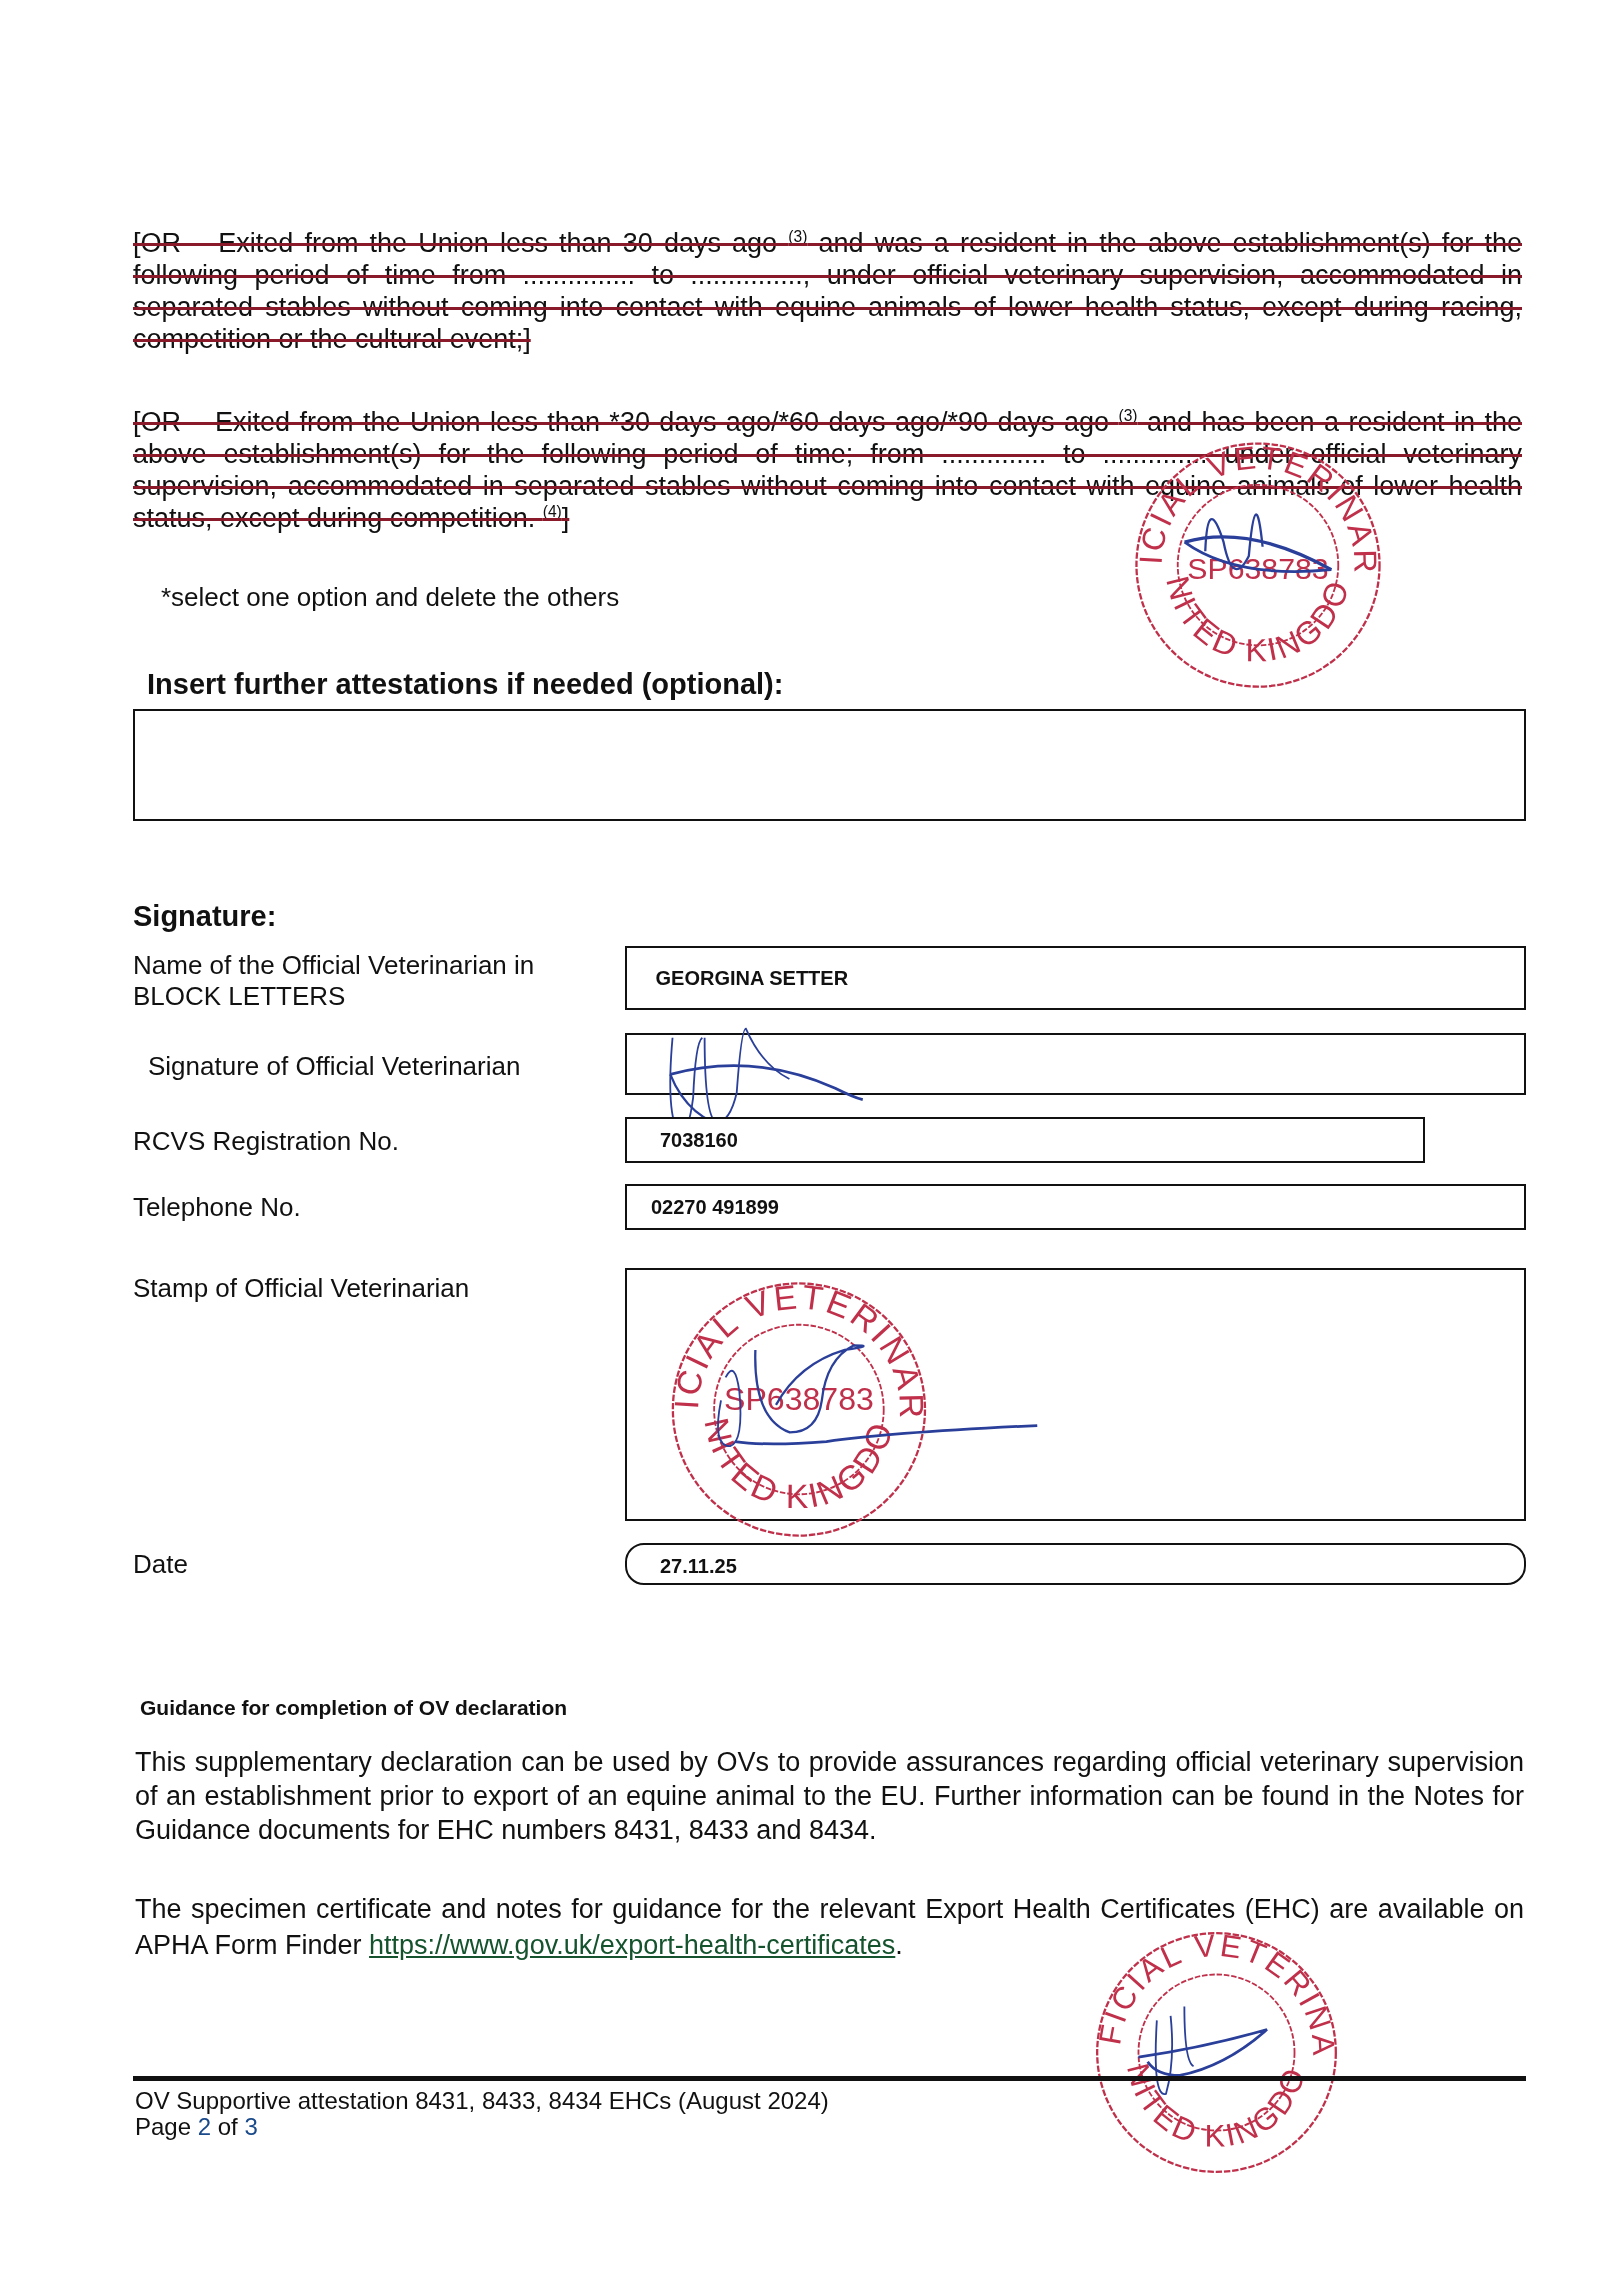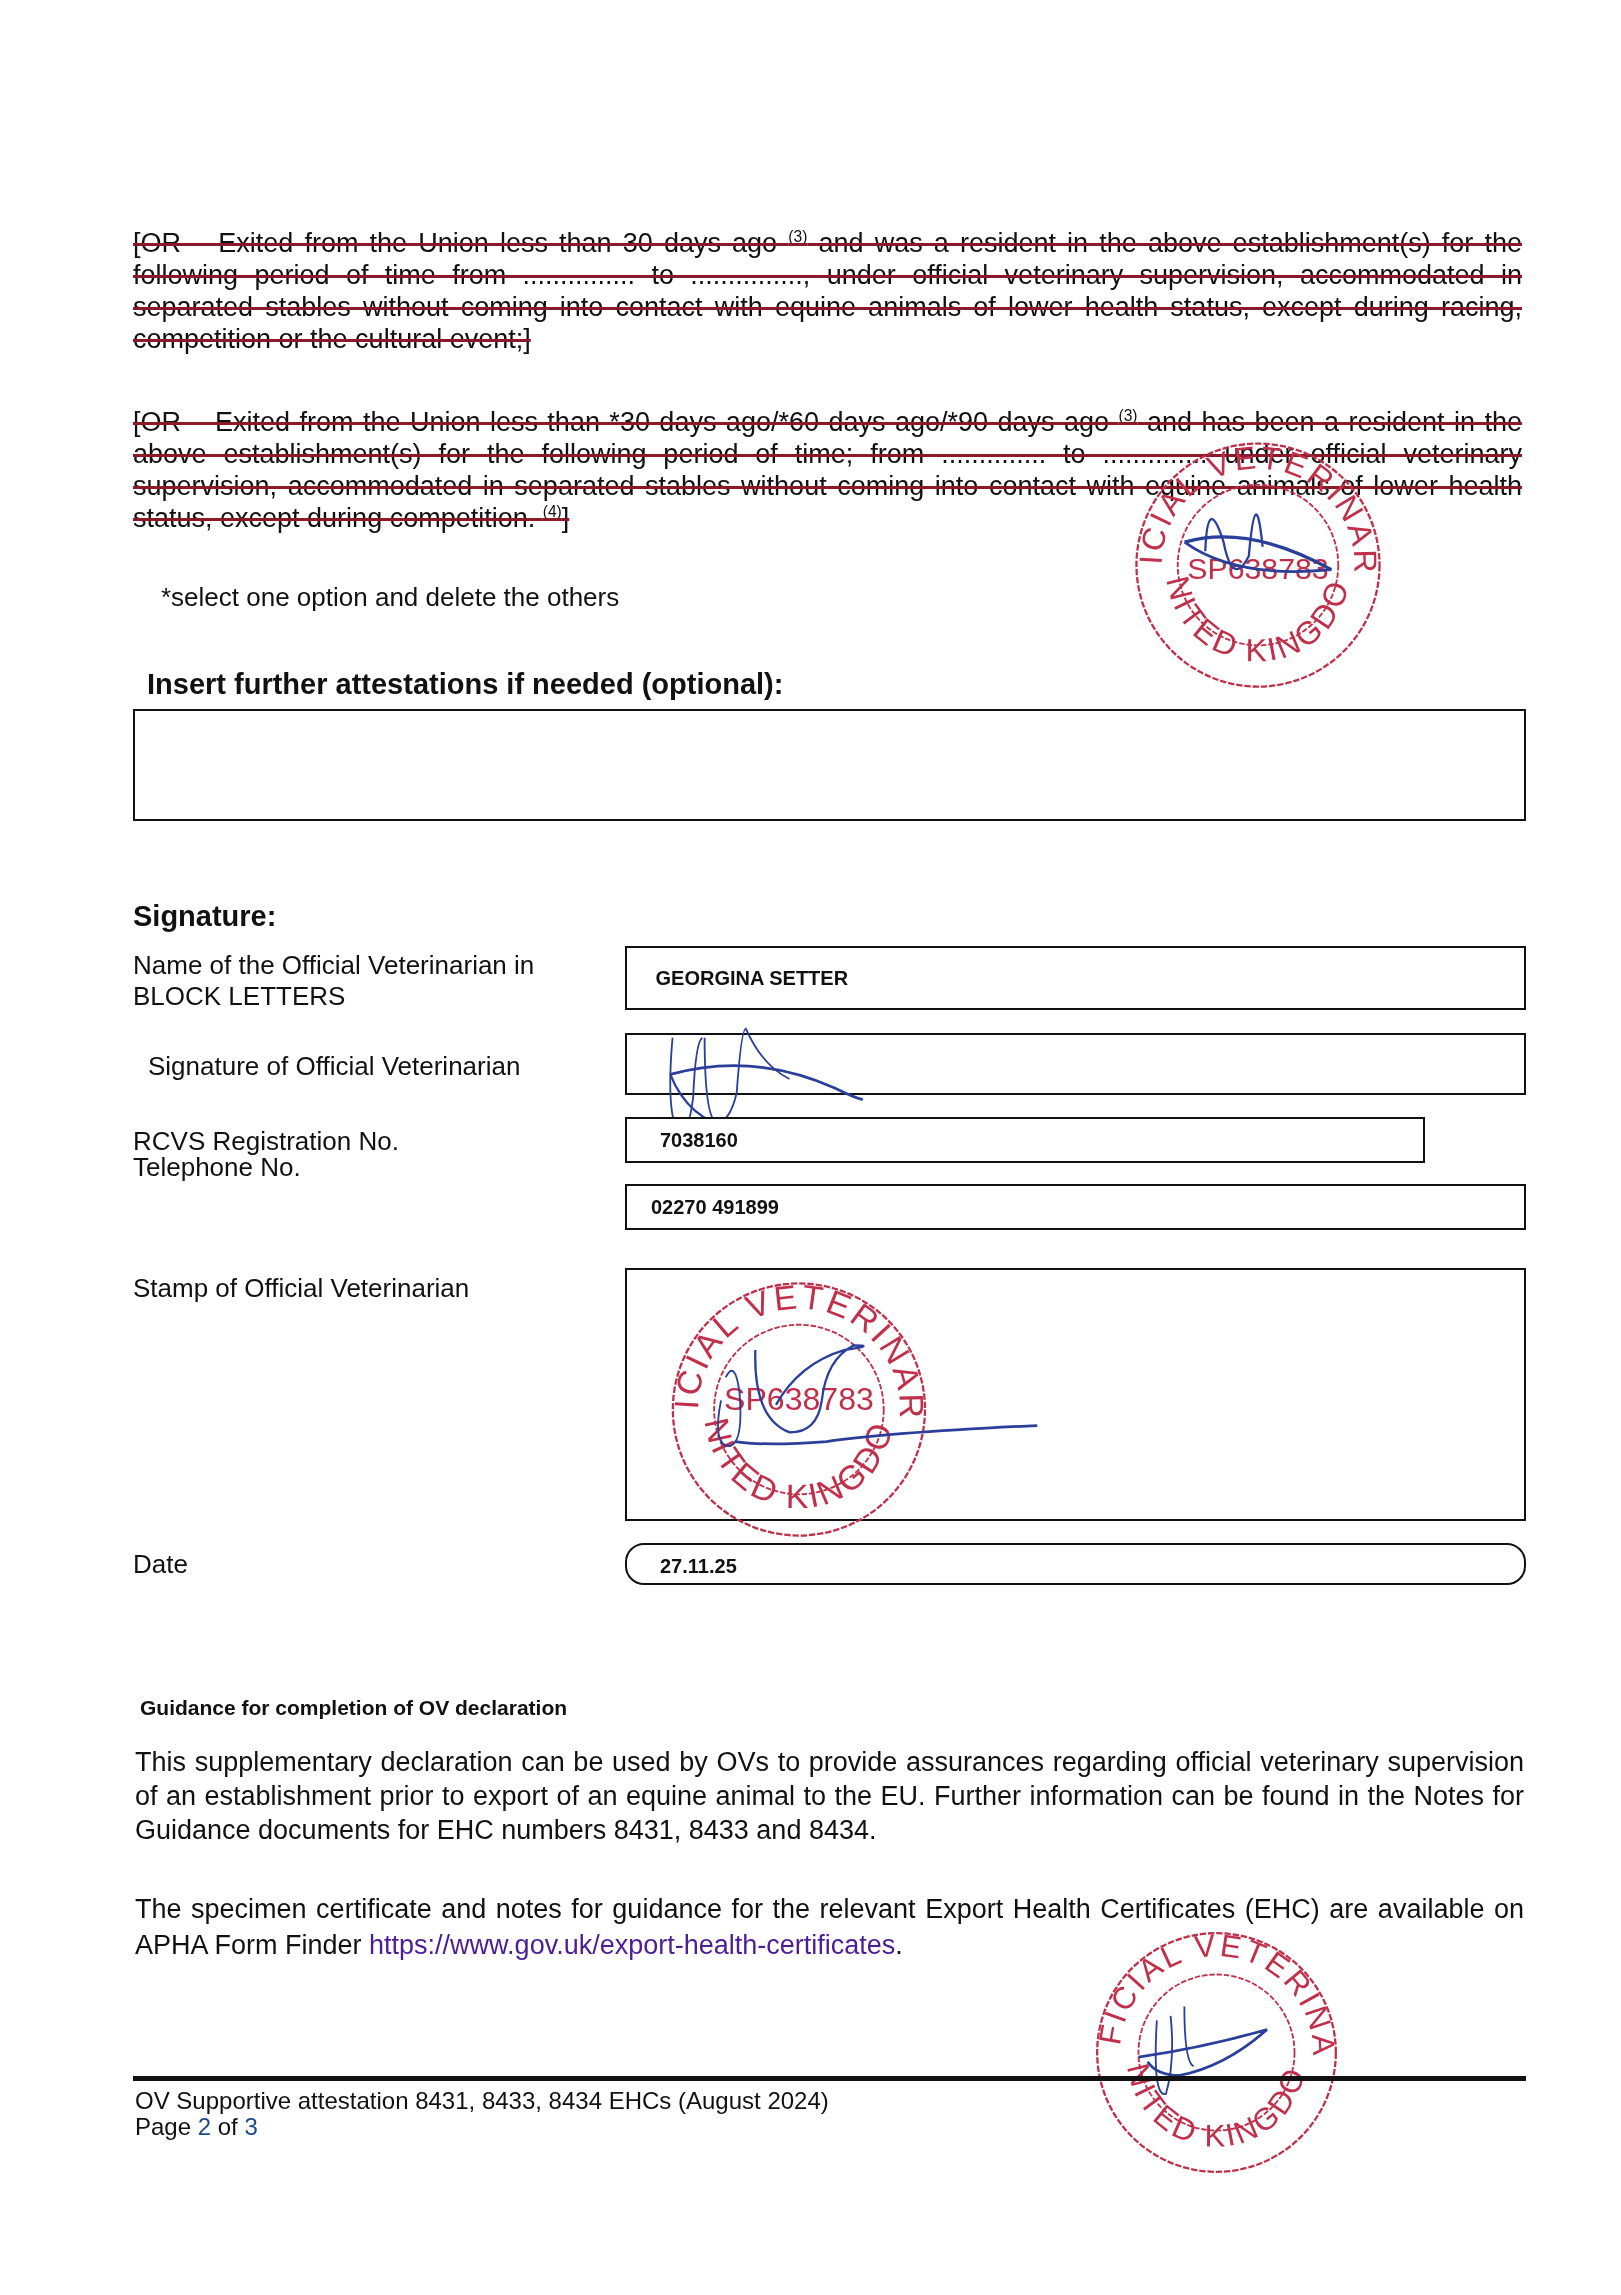--- a/index.html
+++ b/index.html
@@ -6,21 +6,21 @@
   body { width:1622px; height:2295px; position:relative; overflow:hidden;
          font-family:"Liberation Sans", sans-serif; color:#111; }
   .abs { position:absolute; }
   .para { font-size:27px; line-height:32px; text-align:justify; text-align-last:left; }
   .struck { text-decoration:line-through; text-decoration-color:#8a1a2a; text-decoration-thickness:2.8px; }
   sup { font-size:15.6px; line-height:0; }
   .section-head { font-weight:bold; font-size:29px; }
   .label { font-size:26px; line-height:31px; }
   .field { position:absolute; border:2.3px solid #111; box-sizing:border-box; background:#fff; }
   .field-val { position:absolute; font-weight:bold; font-size:20px; }
-  .link { color:#4c1d95; }
+  .link { color:#14532d; text-decoration:underline; }
   .footer { font-size:24px; line-height:26px; }
   .blue { color:#1a4a8a; }
   svg { position:absolute; overflow:visible; }
 </style>
 </head>
 <body>
 
 <div class="abs para struck" style="left:133px; top:227px; width:1389px;">
   <span>[OR – Exited from the Union less than 30 days ago </span><sup>(3)</sup><span> and was a resident in the above establishment(s) for the following period of time from ............... to ..............., under official veterinary supervision, accommodated in separated stables without coming into contact with equine animals of lower health status, except during racing, competition or the cultural event;]</span>
 </div>
@@ -69,21 +69,21 @@
   <path d="M 20 110 Q 60 210 160 230 Q 240 250 330 255" fill="none" stroke="#2a3f9a" stroke-width="5"></path>
   <path d="M 25 30 Q 10 200 40 240 Q 60 240 70 160 Q 75 40 90 30" fill="none" stroke="#2a3f9a" stroke-width="4"></path>
   <path d="M 95 30 Q 95 200 120 215 Q 150 215 165 150 Q 175 10 185 10 Q 220 90 280 120" fill="none" stroke="#2a3f9a" stroke-width="4"></path>
 </svg>
 
 <div class="abs label" style="left:133px; top:1126px;">RCVS Registration No.</div>
 <div class="field" style="left:625px; top:1117px; width:800px; height:46px;">
   <span class="field-val" style="left:33px; top:10px;">7038160</span>
 </div>
 
-<div class="abs label" style="left:133px; top:1152px;">Telephone No.</div>
+<div class="abs label" style="left:133px; top:1192px;">Telephone No.</div>
 <div class="field" style="left:625px; top:1184px; width:901px; height:46px;">
   <span class="field-val" style="left:24px; top:10px;">02270 491899</span>
 </div>
 
 <div class="abs label" style="left:133px; top:1273px;">Stamp of Official Veterinarian</div>
 <div class="field" style="left:625px; top:1268px; width:901px; height:253px;"></div>
 <svg style="left:661px; top:1272px;" width="285" height="275" viewBox="0 0 620 600">
   <defs>
     <path id="stTop2" d="M 80 300 A 220 220 0 0 1 520 300"></path>
     <path id="stBot2" d="M 95 310 A 205 205 0 0 0 505 310"></path>

